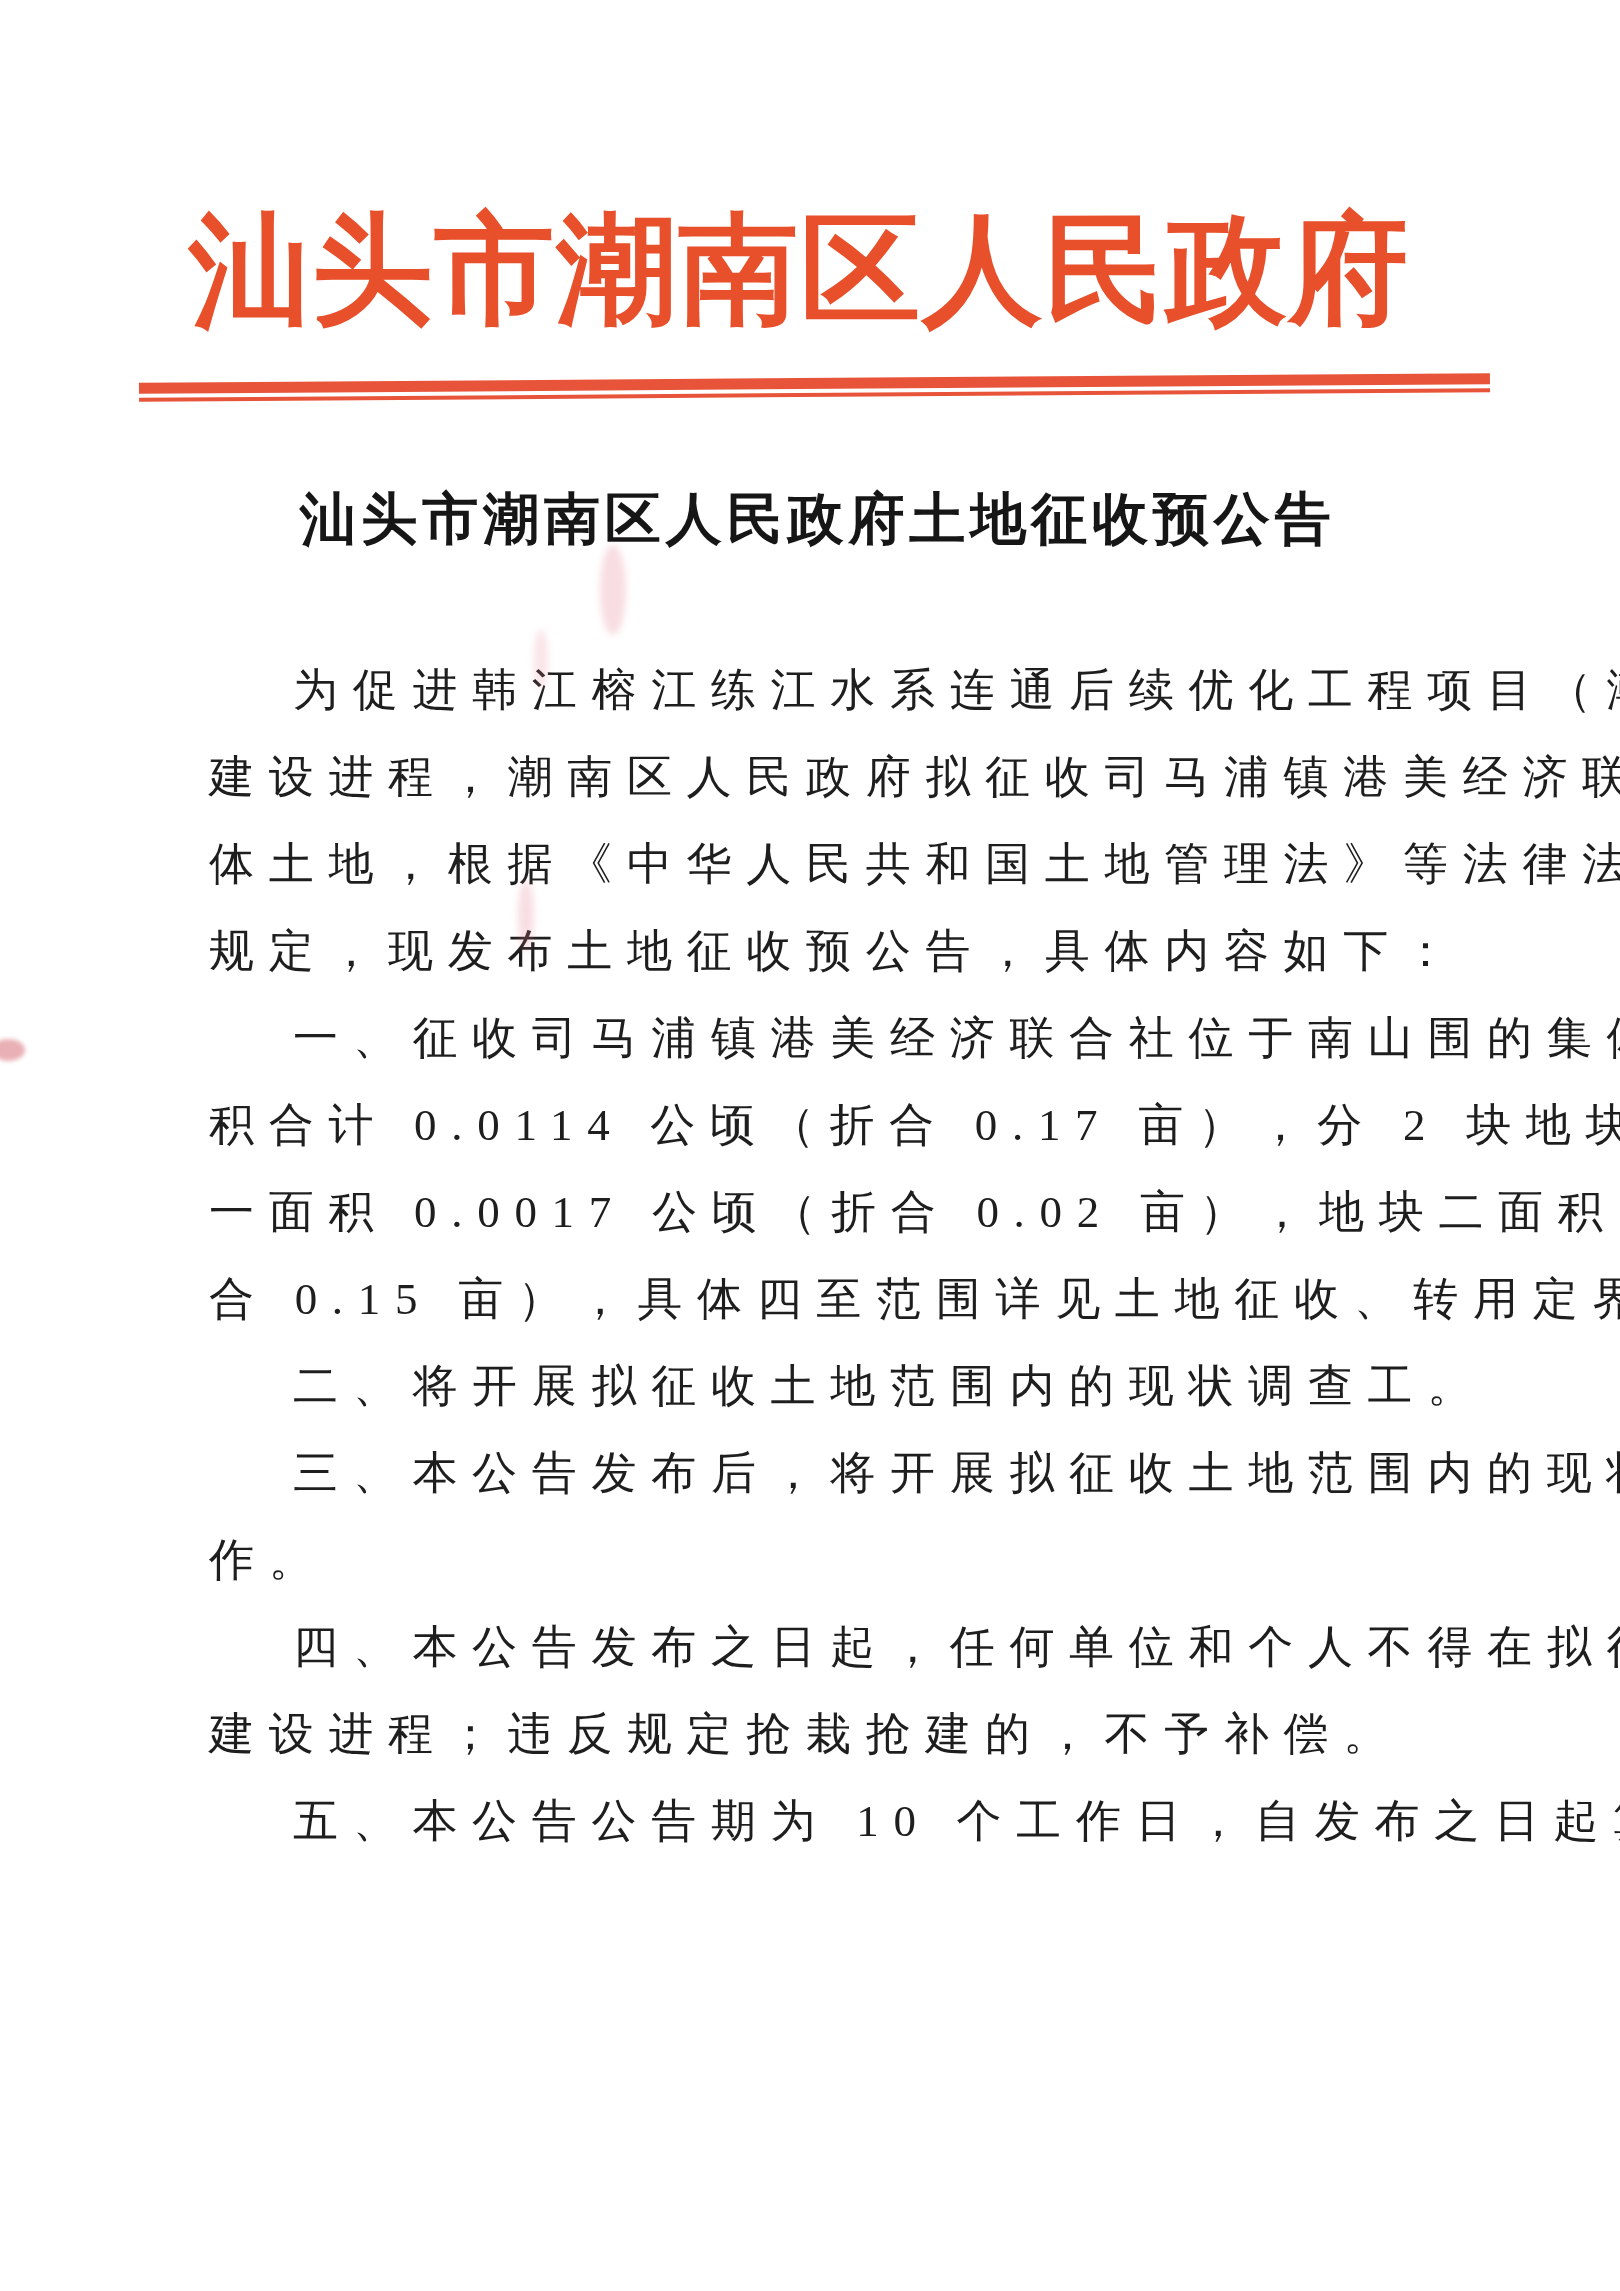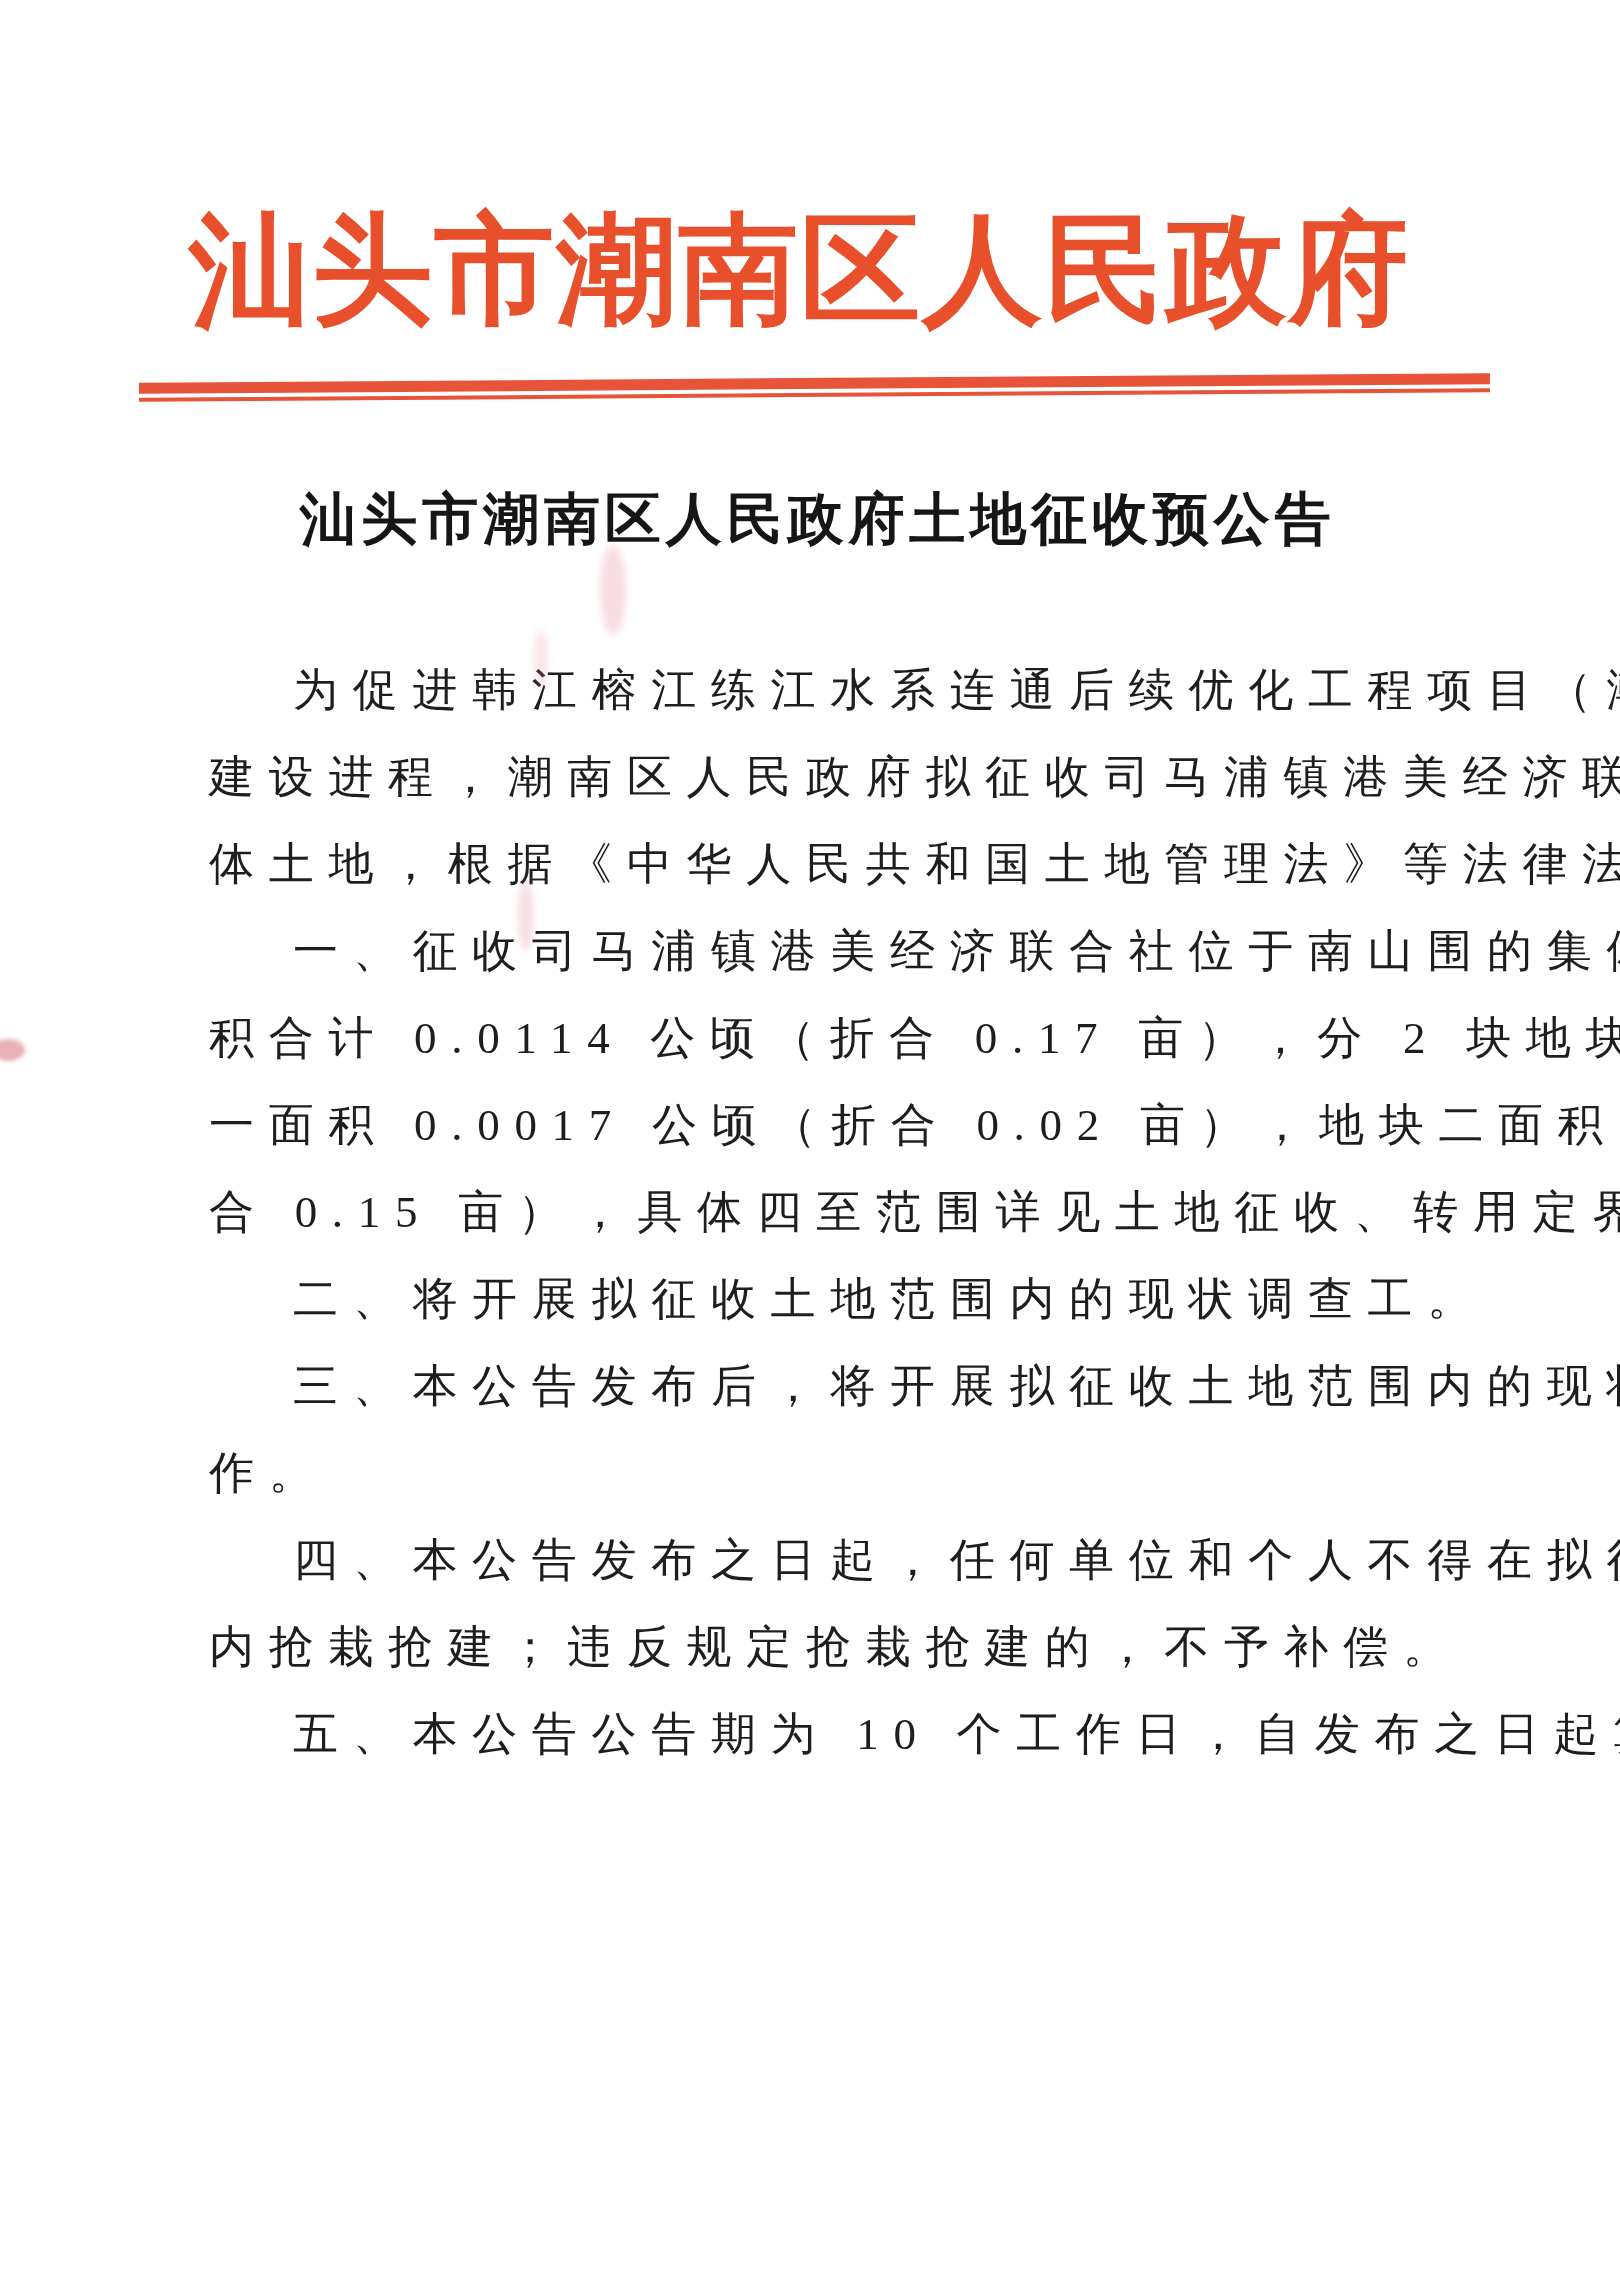--- a/index.html
+++ b/index.html
@@ -86,29 +86,30 @@
     <div class="rule thick" style="background-color: rgb(232, 84, 58);"></div>
     <div class="rule thin" style="background-color: rgb(232, 84, 58);"></div>
   </div>
 
   <h1 class="doc-title">汕头市潮南区人民政府土地征收预公告</h1>
 
   <div class="doc-body">
       <div class="body-line indent">为促进韩江榕江练江水系连通后续优化工程项目（潮南段）</div>
       <div class="body-line">建设进程，潮南区人民政府拟征收司马浦镇港美经济联合社的集</div>
       <div class="body-line">体土地，根据《中华人民共和国土地管理法》等法律法规的有关</div>
+      <div class="body-line">规定，现发布土地征收预公告，具体内容如下：</div>
       <div class="body-line indent">一、征收司马浦镇港美经济联合社位于南山围的集体土地面</div>
       <div class="body-line">积合计 0.0114 公顷（折合 0.17 亩），分 2 块地块，分别是：地块</div>
       <div class="body-line">一面积 0.0017 公顷（折合 0.02 亩），地块二面积 0.0097 公顷（折</div>
       <div class="body-line">合 0.15 亩），具体四至范围详见土地征收、转用定界红线图。</div>
       <div class="body-line indent">二、将开展拟征收土地范围内的现状调查工。</div>
       <div class="body-line indent">三、本公告发布后，将开展拟征收土地范围内的现状调查工</div>
       <div class="body-line">作。</div>
       <div class="body-line indent">四、本公告发布之日起，任何单位和个人不得在拟征地范围</div>
-      <div class="body-line">内抢栽抢建；违反规定抢栽抢建的，不予补偿。</div>
+      <div class="body-line">建设进程；违反规定抢栽抢建的，不予补偿。</div>
       <div class="body-line indent">五、本公告公告期为 10 个工作日，自发布之日起算。</div>
     </div>
 
   <div class="sep sep-bottom">
     <div class="rule thin" style="background-color: rgb(232, 84, 58);"></div>
     <div class="rule thick" style="background-color: rgb(232, 84, 58);"></div>
   </div>
 
   <div class="smudge smudge-1"></div>
   <div class="smudge smudge-2"></div>

